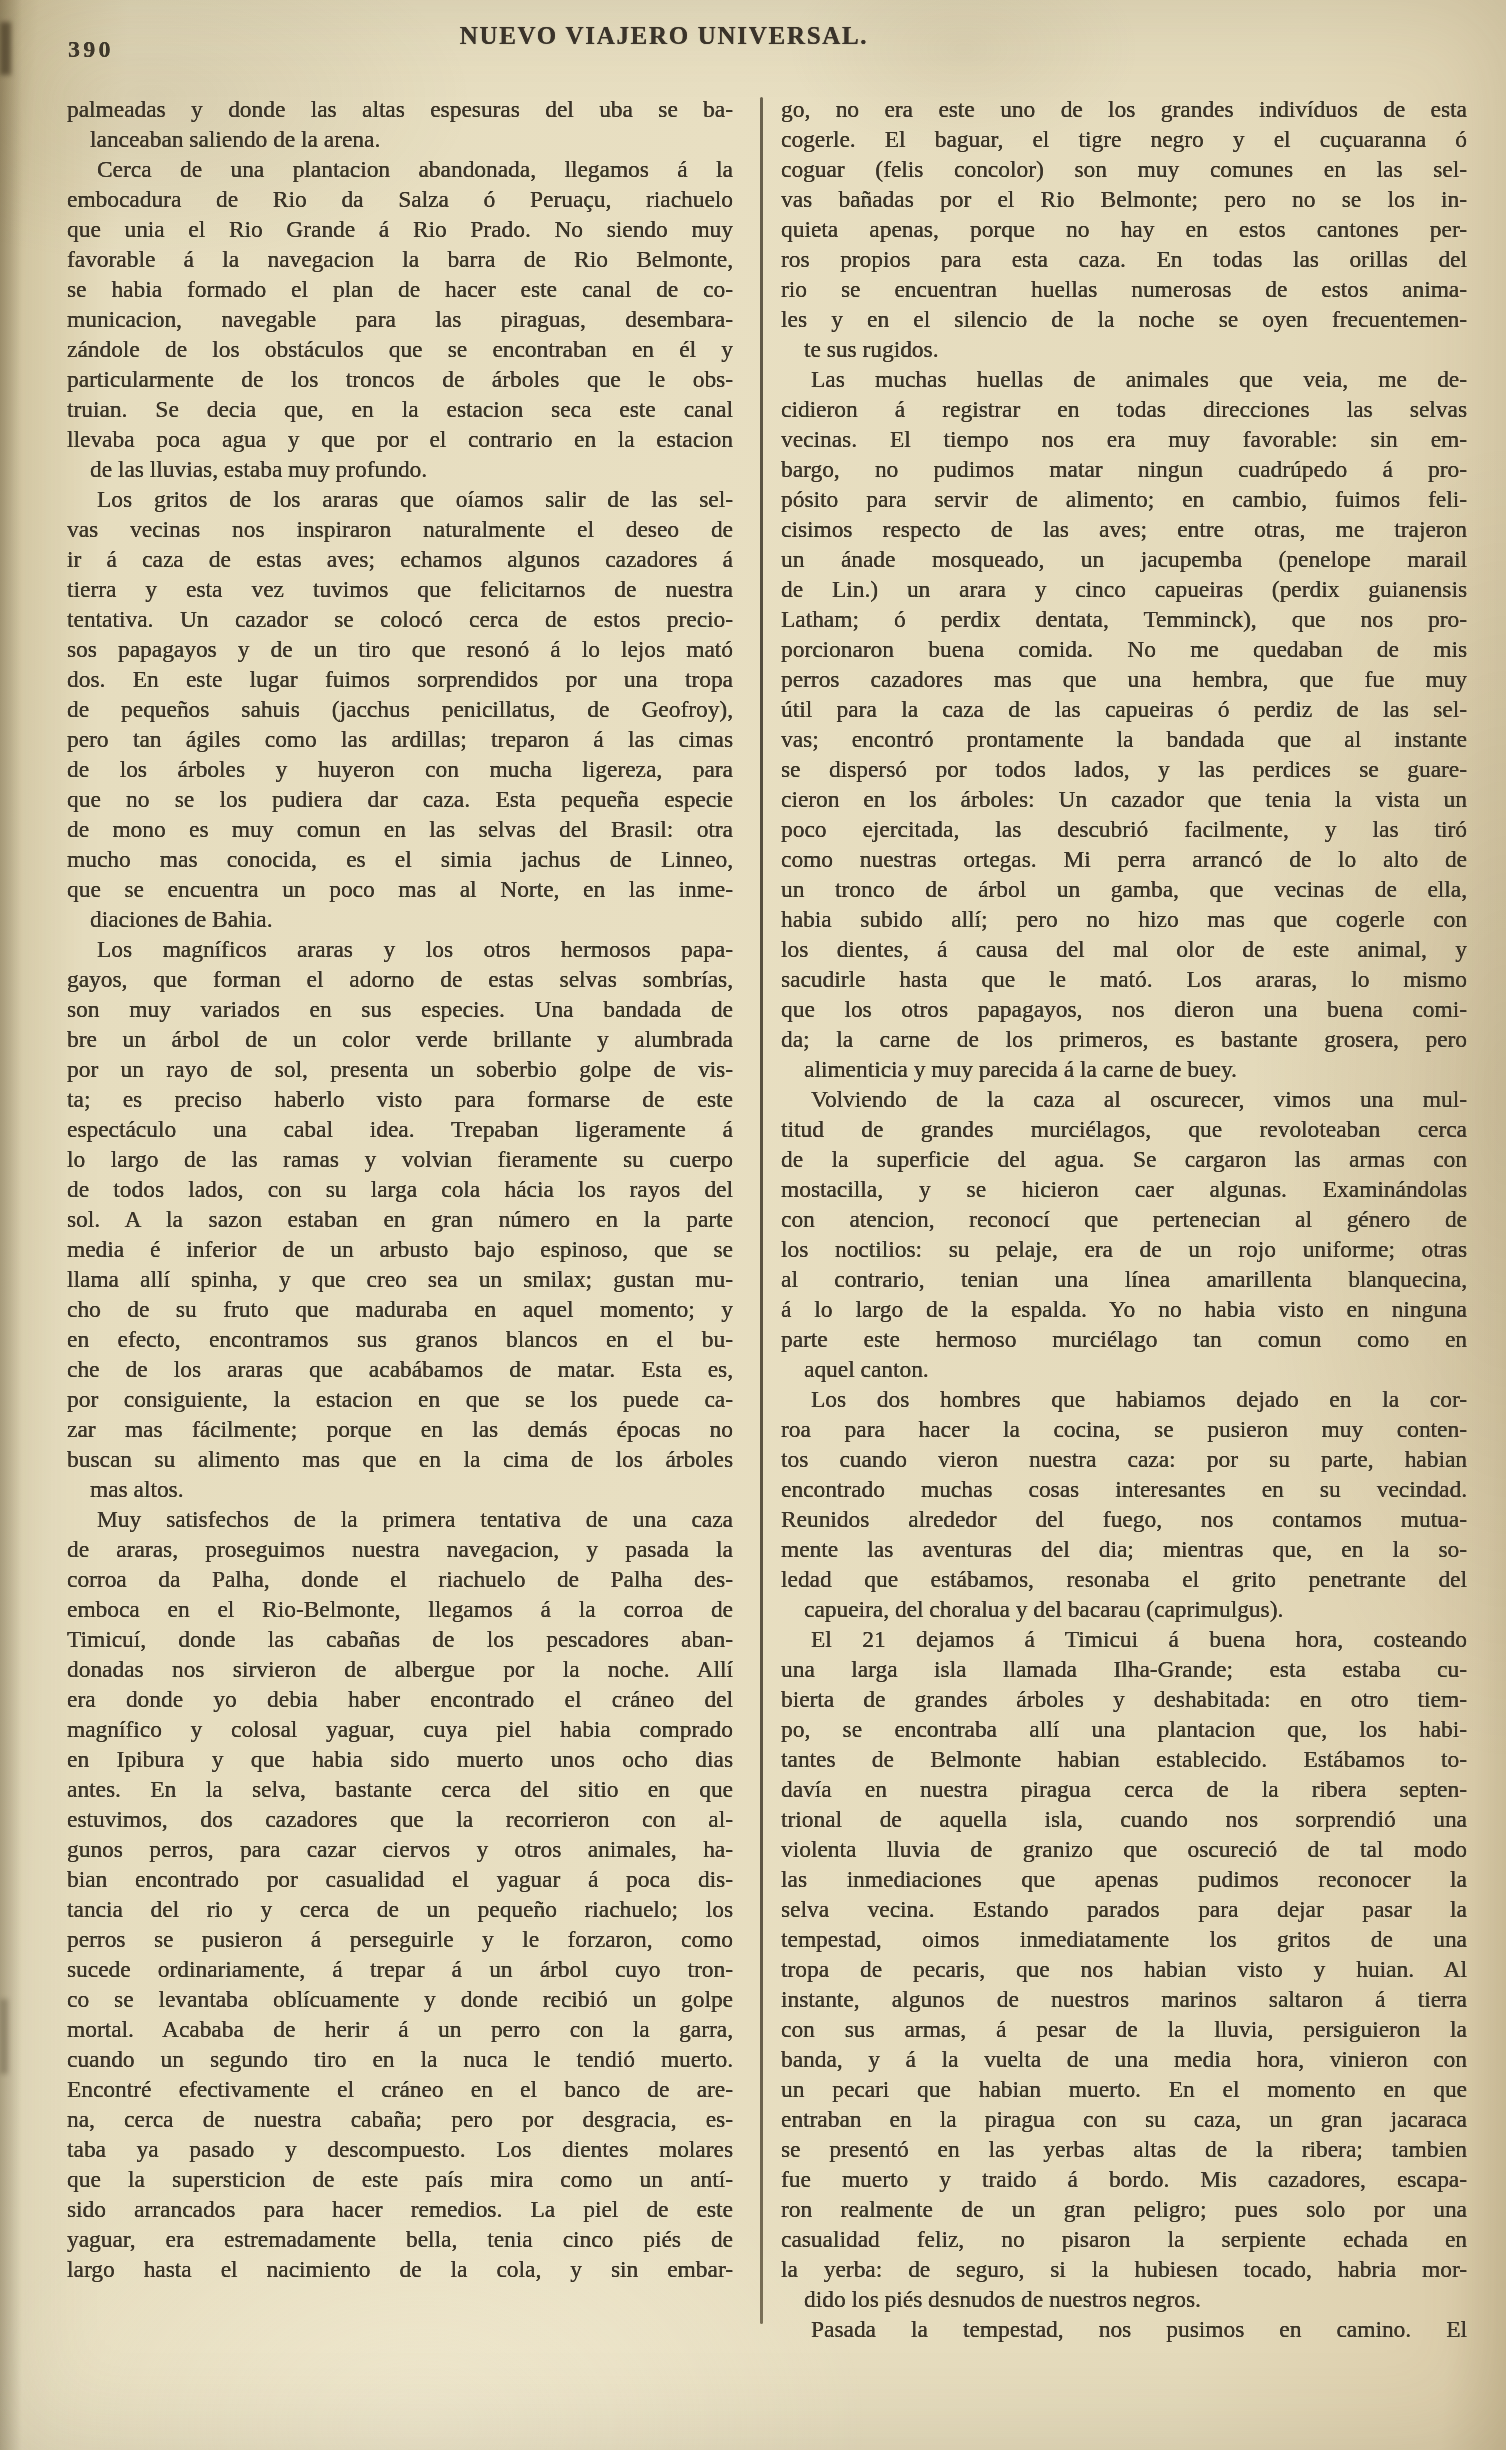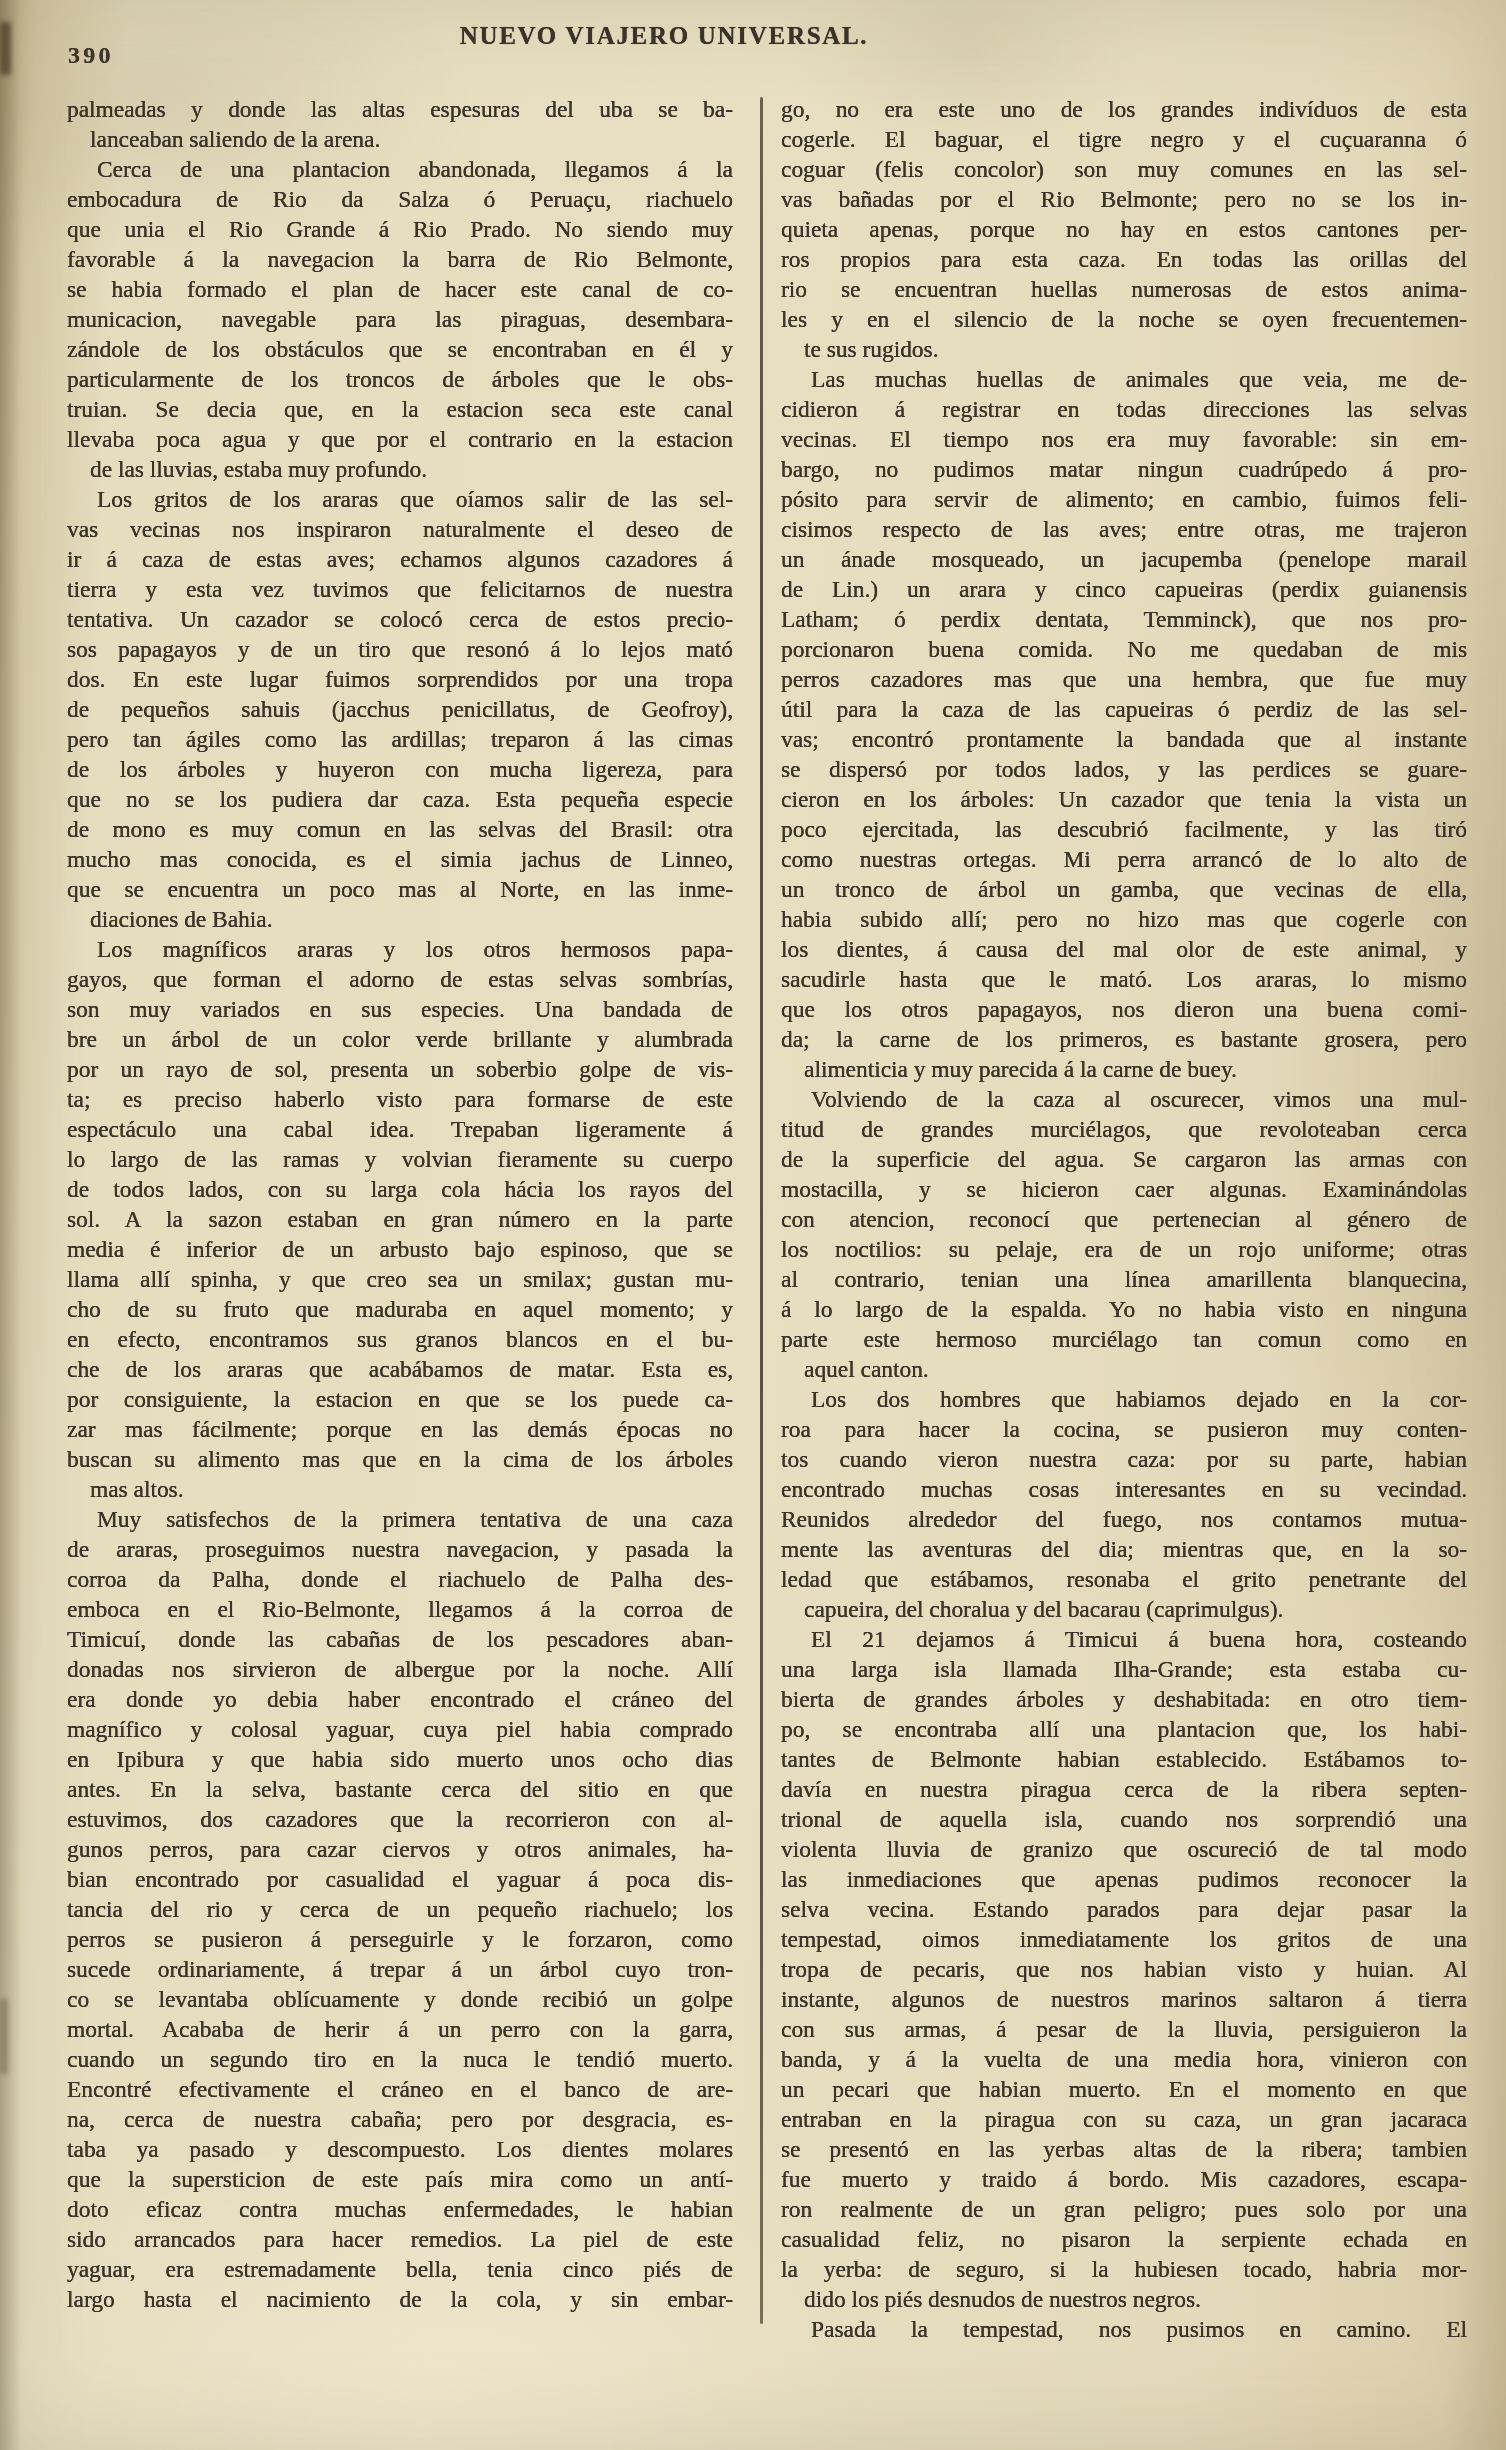--- a/index.html
+++ b/index.html
@@ -14,21 +14,21 @@
     background:
       radial-gradient(ellipse 518px 267px at 10% 4%, rgba(110,92,55,.12), transparent 62%),
       radial-gradient(ellipse 351px 918px at 100% 45%, rgba(125,105,65,.14), transparent 72%),
       radial-gradient(ellipse 634px 434px at 28% 99%, rgba(255,250,232,.30), transparent 70%),
       radial-gradient(ellipse 250px 150px at 64% 2%, rgba(120,100,60,.10), transparent 70%),
       linear-gradient(93deg,#bfb089 0%,#d9cda9 2.4%,#e6ddbf 8%,#e8dfc2 45%,#e4dabb 80%,#ddcfad 96%,#cdbd98 100%);
     box-shadow: inset 0 0 100px rgba(90,75,45,.18);
   }
   .running-head{position:absolute;top:20px;left:0;width:100%;height:38px;}
   .pageno{
-    position:absolute;left:68px;top:22px;
+    position:absolute;left:68px;top:16px;
     font-size:24px;letter-spacing:3.3px;font-weight:bold;color:#3e372b;
     text-shadow:0 0 0.6px currentColor;
   }
   .title{
     position:absolute;left:664px;top:1.7px;transform:translateX(-50%);
     font-size:25px;font-weight:bold;letter-spacing:1.7px;white-space:nowrap;color:#3a332a;
     text-shadow:0 0 0.7px currentColor;
   }
   .col{
     position:absolute;top:94px;overflow:hidden;
@@ -132,21 +132,20 @@
     <div class="line">tancia del rio y cerca de un pequeño riachuelo; los</div>
     <div class="line">perros se pusieron á perseguirle y le forzaron, como</div>
     <div class="line">sucede ordinariamente, á trepar á un árbol cuyo tron-</div>
     <div class="line">co se levantaba oblícuamente y donde recibió un golpe</div>
     <div class="line">mortal. Acababa de herir á un perro con la garra,</div>
     <div class="line">cuando un segundo tiro en la nuca le tendió muerto.</div>
     <div class="line">Encontré efectivamente el cráneo en el banco de are-</div>
     <div class="line">na, cerca de nuestra cabaña; pero por desgracia, es-</div>
     <div class="line">taba ya pasado y descompuesto. Los dientes molares</div>
     <div class="line">que la supersticion de este país mira como un antí-</div>
-    <div class="line">doto eficaz contra muchas enfermedades, le habian</div>
     <div class="line">sido arrancados para hacer remedios. La piel de este</div>
     <div class="line">yaguar, era estremadamente bella, tenia cinco piés de</div>
     <div class="line">largo hasta el nacimiento de la cola, y sin embar-</div>
   </div>
 <div class="divider"></div>
 <div class="col col-right" id="col-right">
     <div class="line">go, no era este uno de los grandes indivíduos de esta</div>
     <div class="line">cogerle. El baguar, el tigre negro y el cuçuaranna ó</div>
     <div class="line">coguar (felis concolor) son muy comunes en las sel-</div>
     <div class="line">vas bañadas por el Rio Belmonte; pero no se los in-</div>

